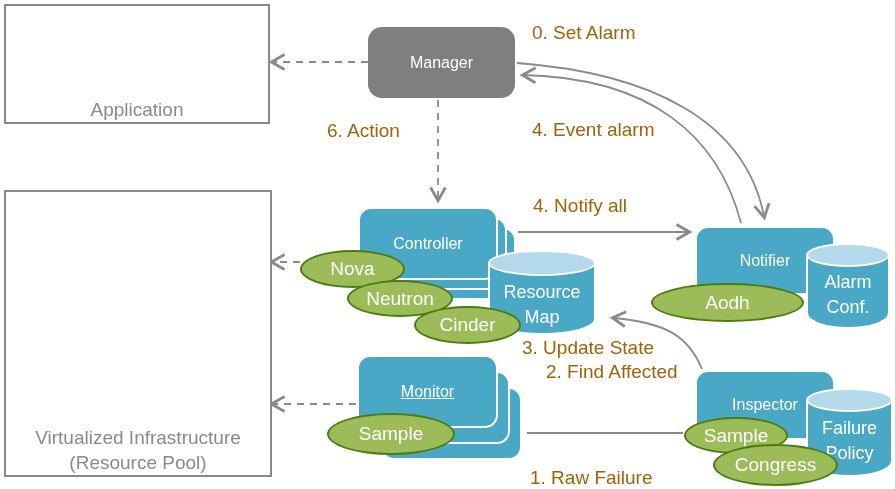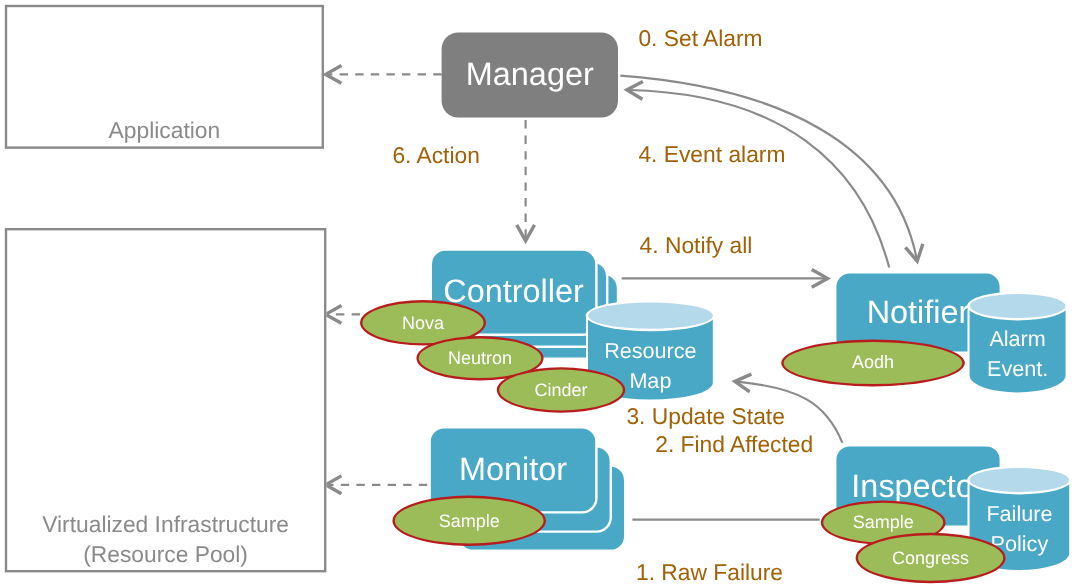--- a/index.html
+++ b/index.html
@@ -8,42 +8,42 @@
     font-family:"Liberation Sans","DejaVu Sans",sans-serif;
   }
   .outline-box{
     position:absolute;background:#fff;border:2px solid #898989;
     display:flex;align-items:flex-end;justify-content:center;text-align:center;
     color:#8a8a8a;font-size:19px;line-height:25px;z-index:2;
   }
   .node{
     position:absolute;background:#49a8c6;border:2px solid #fff;border-radius:13px;
     display:flex;align-items:center;justify-content:center;
-    color:#fff;font-size:27px;box-sizing:border-box;
+    color:#fff;font-size:16px;box-sizing:border-box;
   }
   .node.gray{background:#7f7f7f;border:none;border-radius:14px;z-index:4;}
   .lyr3{z-index:2;} .lyr2{z-index:3;} .lyr1{z-index:4;}
   .cylinder{position:absolute;z-index:5;}
   .cyl-top{
     position:absolute;left:0;right:0;top:0;height:26px;background:#b3d9eb;
     border:2px solid #fff;border-radius:50%;z-index:2;box-sizing:border-box;
   }
   .cyl-body{
     position:absolute;left:0;right:0;top:12px;bottom:0;background:#49a8c6;
     border:2px solid #fff;border-top:none;
     border-radius:4px 4px 50% 50% / 4px 4px 16px 16px;box-sizing:border-box;
   }
   .cyl-text{
     position:absolute;left:0;right:0;z-index:3;text-align:center;
     color:#fff;font-size:18px;line-height:25px;
   }
   .ellipse{
-    position:absolute;background:#9cbb59;border:2px solid #b91c1c;border-radius:50%;
+    position:absolute;background:#9cbb59;border:2px solid #4d7c0f;border-radius:50%;
     display:flex;align-items:center;justify-content:center;
-    color:#fff;font-size:15px;z-index:6;box-sizing:border-box;
+    color:#fff;font-size:19px;z-index:6;box-sizing:border-box;
   }
   .flow-label{
     position:absolute;color:#a16207;font-size:19px;white-space:nowrap;z-index:7;
   }
   #arrow-layer{position:absolute;left:0;top:0;z-index:1;}
 </style>
 </head>
 <body>
 
 <div id="stage">
@@ -83,21 +83,21 @@
   </div>
 
   <div class="node lyr3" style="left:376px;top:227px;width:140px;height:73px;"></div>
   <div class="node lyr2" style="left:367px;top:217px;width:140px;height:73px;"></div>
   <div class="node lyr1" style="left:358px;top:207px;width:140px;height:73px;">
     <span>Controller</span>
   </div>
 
   <div class="node lyr3" style="left:381px;top:387px;width:141px;height:73px;"></div>
   <div class="node lyr2" style="left:369px;top:371px;width:141px;height:73px;"></div>
-  <div class="node lyr1" style="left:357px;top:355px;width:141px;height:73px;">
+  <div class="node lyr1" style="left:357px;top:355px;width:141px;height:73px;text-decoration:underline;">
     <span>Monitor</span>
   </div>
 
   <div class="node lyr1" style="left:695px;top:226px;width:140px;height:69px;">
     <span>Notifier</span>
   </div>
 
   <div class="node lyr1" style="left:695px;top:370px;width:140px;height:70px;">
     <span>Inspector</span>
   </div>
@@ -109,21 +109,21 @@
       <span>Resource</span><br>
       <span>Map</span>
     </div>
   </div>
 
   <div class="cylinder" style="left:806px;top:243px;width:84px;height:86px;">
     <div class="cyl-body"></div>
     <div class="cyl-top" style="height:24px;"></div>
     <div class="cyl-text" style="top:27px;">
       <span>Alarm</span><br>
-      <span>Event.</span>
+      <span>Conf.</span>
     </div>
   </div>
 
   <div class="cylinder" style="left:806px;top:388px;width:87px;height:89px;">
     <div class="cyl-body"></div>
     <div class="cyl-top" style="height:24px;"></div>
     <div class="cyl-text" style="top:28px;">
       <span>Failure</span><br>
       <span>Policy</span>
     </div>

